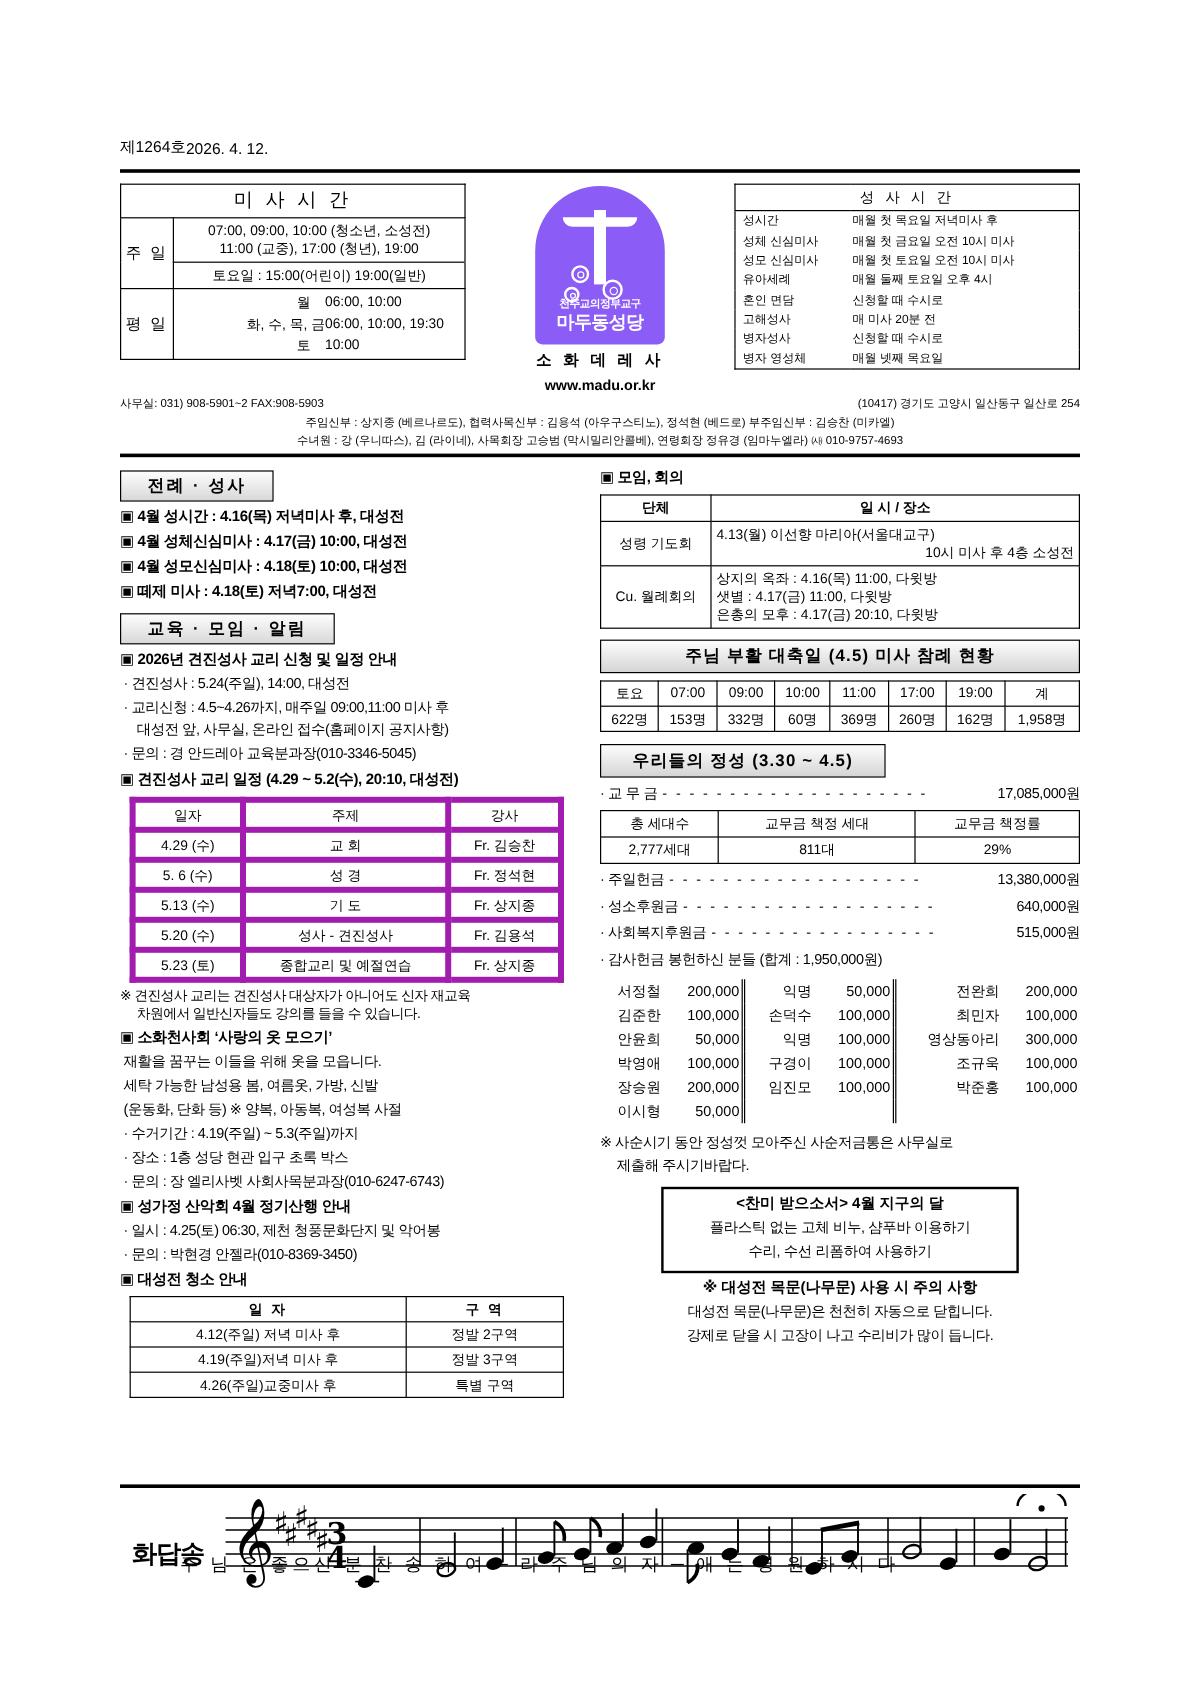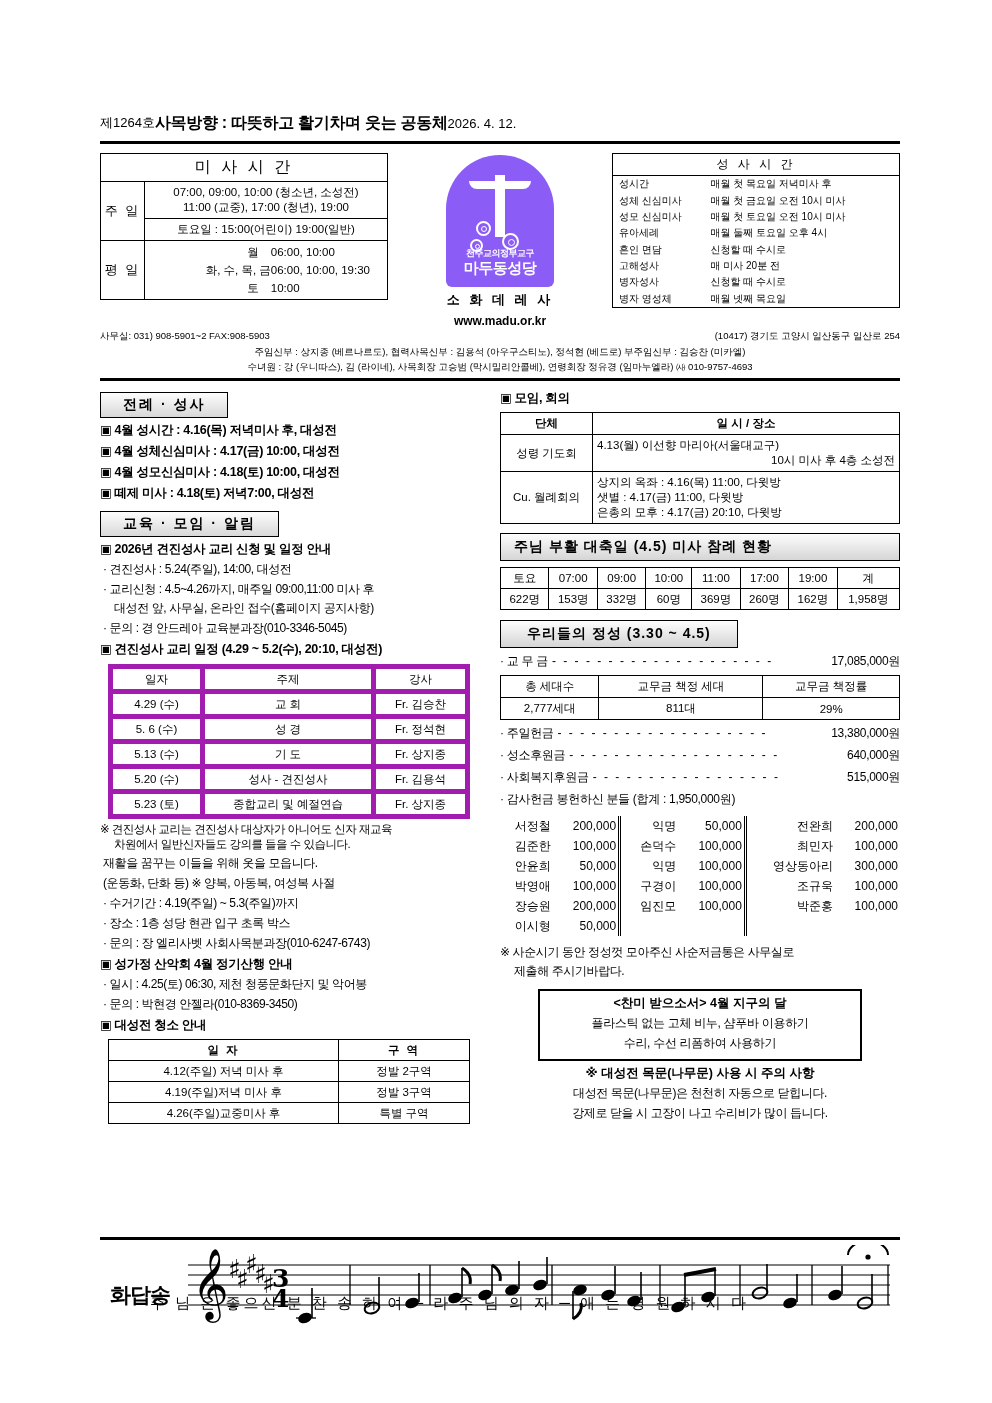--- a/index.html
+++ b/index.html
@@ -117,22 +117,22 @@
   .meet { width:400px; margin-top:5px; font-size:11.5px; border:1.5px solid #000; }
   .meet td, .meet th { border:1px solid #000; padding:3px 4px; }
   .meet th { text-align:center; font-weight:bold; }
   .meet .m-a { width:92px; text-align:center; }
   .meet .m-b { text-align:left; }
   .meet .ralign { text-align:right; }
 
   .banner {
     width:400px; margin-top:9px; border:1.5px solid #000;
     background: linear-gradient(#fdfdfd, #d5d5d5);
-    text-align:left; font-size:14px; font-weight:bold;
-    padding:4px 13px; letter-spacing:1px;
+    text-align:center; font-size:14px; font-weight:bold;
+    padding:4px 0; letter-spacing:1px;
   }
   .att { width:400px; margin-top:6px; font-size:11.5px; border:1.5px solid #000; }
   .att td { border:1px solid #000; text-align:center; padding:2.5px 1px; }
   .att .tot { letter-spacing:1px; }
 
   .pillwide {
     display:inline-block; border:1.5px solid #000;
     background: linear-gradient(#fdfdfd, #d5d5d5);
     font-size:14px; font-weight:bold; padding:4px 26px; letter-spacing:1px;
   }
@@ -145,21 +145,21 @@
   .kmu { width:400px; margin-top:5px; font-size:11.5px; border:1.5px solid #000; }
   .kmu td, .kmu th { border:1px solid #000; text-align:center; padding:3px 0; font-weight:normal; }
 
   .donors { width:400px; margin-top:8px; font-size:12px; }
   .donors td { padding:1.5px 2px; }
   .donors .nm { text-align:right; padding-right:6px; }
   .donors .am { text-align:right; }
   .donors .sep { border-left:3px double #000; width:6px; }
 
   .noticebox {
-    width:324px; margin:9px auto 0 auto; border:2px solid #000;
+    width:298px; margin:9px auto 0 auto; border:2px solid #000;
     text-align:center; padding:4px 6px 7px 6px;
   }
   .noticebox .t { font-size:12.5px; font-weight:bold; }
   .noticebox .b { font-size:12px; margin-top:3px; letter-spacing:-0.3px;}
 
   .doorwarn { width:400px; margin-top:4px; text-align:center; }
   .doorwarn .t { font-size:12.5px; font-weight:bold; }
   .doorwarn .b { font-size:12px; margin-top:3px; letter-spacing:-0.4px; }
 
   
@@ -168,21 +168,20 @@
   .mlabel { position:absolute; left:10px; top:36px; font-size:21px; font-weight:bold; letter-spacing:-1px; }
   .lyrics { position:absolute; left:150px; top:1294px; width:760px; font-size:15px; letter-spacing:3px; }
 </style>
 </head>
 <body>
 
 <div class="page">
 
   <div class="masthead">
     <div class="mh-issue">제1264호</div>
-    <div class="mh-title">사목방향 : 따뜻하고 활기차며 웃는 공동체</div>
     <div class="mh-date">2026. 4. 12.</div>
   </div>
   <div class="rule-top"></div>
 
   <div class="masstime">
     <table>
       <tbody>
           <tr>
             <th class="hdr" colspan="2">미 사 시 간</th>
           </tr>
@@ -339,21 +338,23 @@
         <td>5.23 (토)</td>
         <td>종합교리 및 예절연습</td>
         <td>Fr. 상지종</td>
       </tr>
     </tbody>
       </table>
 
     <div class="note">※ 견진성사 교리는 견진성사 대상자가 아니어도 신자 재교육</div>
     <div class="note-i">차원에서 일반신자들도 강의를 들을 수 있습니다.</div>
 
+    <div class="bullet"><span class="sq">▣</span><span>소화천사회 ‘사랑의 옷 모으기’</span></div>
     <div class="sub">재활을 꿈꾸는 이들을 위해 옷을 모읍니다.</div>
+    <div class="sub">세탁 가능한 남성용 봄, 여름옷, 가방, 신발</div>
     <div class="sub">(운동화, 단화 등) ※ 양복, 아동복, 여성복 사절</div>
     <div class="sub">· 수거기간 : 4.19(주일) ~ 5.3(주일)까지</div>
     <div class="sub">· 장소 : 1층 성당 현관 입구 초록 박스</div>
     <div class="sub">· 문의 : 장 엘리사벳 사회사목분과장(010-6247-6743)</div>
 
     <div class="bullet"><span class="sq">▣</span><span>성가정 산악회 4월 정기산행 안내</span></div>
     <div class="sub">· 일시 : 4.25(토) 06:30, 제천 청풍문화단지 및 악어봉</div>
     <div class="sub">· 문의 : 박현경 안젤라(010-8369-3450)</div>
 
     <div class="bullet"><span class="sq">▣</span><span>대성전 청소 안내</span></div>

